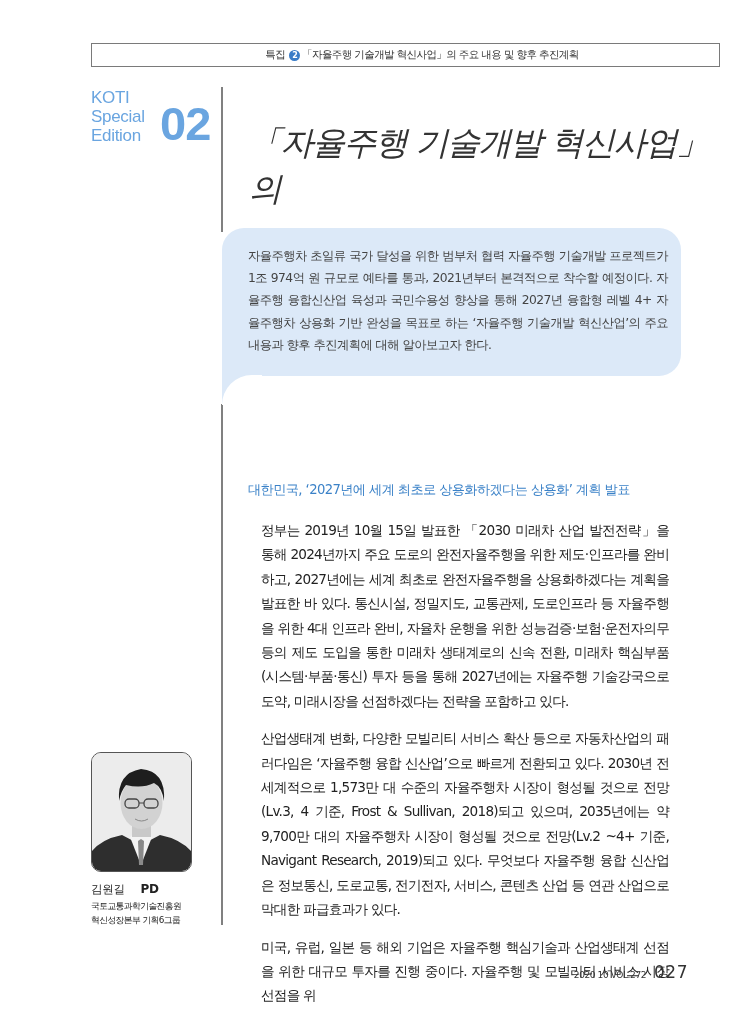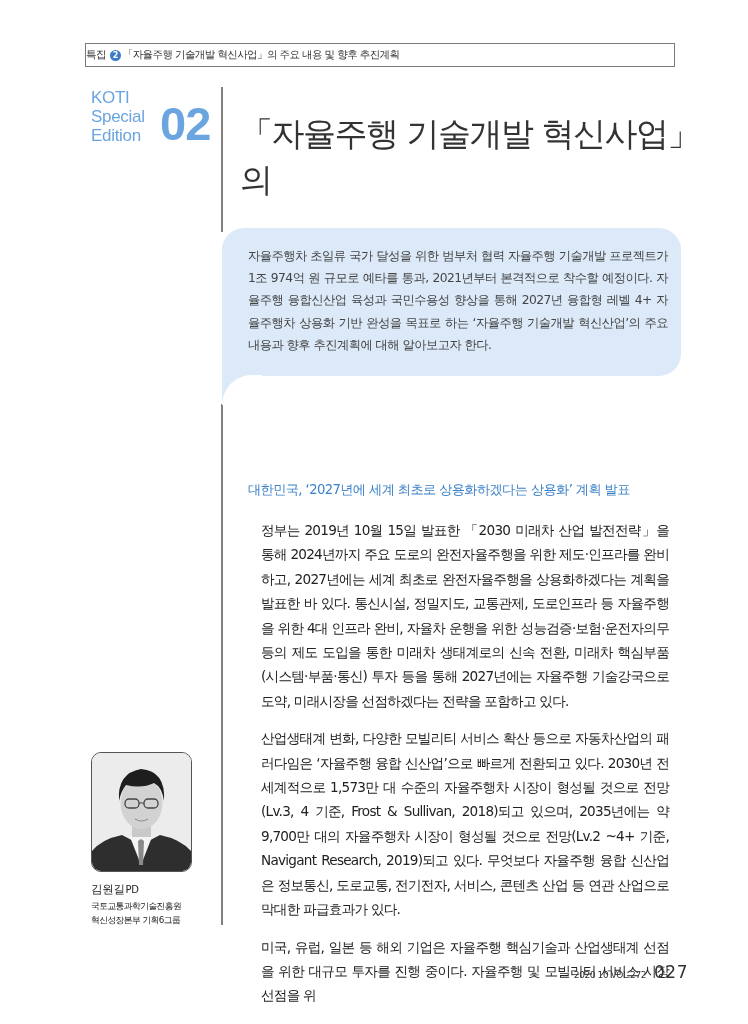--- a/index.html
+++ b/index.html
@@ -1,24 +1,25 @@
 <!DOCTYPE html>
 <html><head>
 <meta charset="utf-8">
 <style>
   html, body { margin: 0; padding: 0; }
   body {
     width: 748px; height: 1024px; background: #ffffff; position: relative; overflow: hidden;
     font-family: "DejaVu Sans", sans-serif; color: #222;
   }
   .running-header {
-    position: absolute; left: 85px; top: 43px; width: 588px; height: 22px;
+    position: absolute; left: 91px; top: 43px; width: 588px; height: 22px;
     border: 1.5px solid #7a7a7a; box-sizing: content-box;
-    display: flex; align-items: center; justify-content: flex-start;
+    display: flex; align-items: center; justify-content: center;
     padding-right: 0;
+    padding-left: 39px;
   }
   .running-header .rh-text {
     font-size: 10.5px; color: #333; margin-right: 6px; letter-spacing: -0.6px; white-space: nowrap;
     display: flex; align-items: center;
   }
   .rh-badge {
     display: inline-block; width: 11px; height: 11px; border-radius: 50%;
     background: #3a7cc7; color: #fff; font-size: 8px; line-height: 11px; text-align: center;
     font-weight: bold; margin: 0 2px 0 4px;
   }
@@ -65,21 +66,21 @@
   .body-text {
     position: absolute; left: 248px; top: 505px; width: 434px;
     font-size: 13.6px; line-height: 24.4px; color: #222; letter-spacing: -0.75px;
   }
   .body-text p { margin: 13px; text-align: justify; }
   .photo {
     position: absolute; left: 91px; top: 752px; width: 99px; height: 118px;
     border: 1px solid #555; border-radius: 10px; overflow: hidden; background: #e9e9e9;
   }
   .author-name { position: absolute; left: 91px; top: 882px; font-size: 11.5px; color: #222; letter-spacing: -0.3px; }
-  .author-name .pd { font-size: 10px; margin-left: 1px; }
+  .author-name .pd { font-size: 12px; margin-left: 16px; font-weight: bold; }
   .author-org { position: absolute; left: 91px; top: 899px; font-size: 8.8px; color: #222; letter-spacing: -0.6px; line-height: 14px; }
   .footer {
     position: absolute; right: 60px; top: 962px; display: flex; align-items: baseline; gap: 8px; color: #333;
   }
   .footer .issue { font-size: 9px; letter-spacing: -0.4px; }
   .footer .page { font-size: 17px; letter-spacing: 0.5px; }
 </style>
 </head>
 <body>
 
@@ -96,21 +97,21 @@
     <div>KOTI</div>
     <div>Special</div>
     <div>Edition</div>
   </div>
   <div class="ed-num">02</div>
 </div>
 
 <div class="vline-top"></div>
 <div class="vline-bottom"></div>
 
-<h1 class="main-title" style="margin:8px;">
+<h1 class="main-title" style="margin:17px;font-style:italic;">
   <span>「자율주행 기술개발 혁신사업」의</span>
 </h1>
 
 <div class="summary-box"></div>
 <div class="summary-tail"></div>
 <div class="summary-text">자율주행차 초일류 국가 달성을 위한 범부처 협력 자율주행 기술개발 프로젝트가 1조 974억 원 규모로 예타를 통과, 2021년부터 본격적으로 착수할 예정이다. 자율주행 융합신산업 육성과 국민수용성 향상을 통해 2027년 융합형 레벨 4+ 자율주행차 상용화 기반 완성을 목표로 하는 ‘자율주행 기술개발 혁신산업’의 주요 내용과 향후 추진계획에 대해 알아보고자 한다.</div>
 
 <div class="section-heading">대한민국, ‘2027년에 세계 최초로 상용화하겠다는 상용화’ 계획 발표</div>
 
 <div class="body-text">

